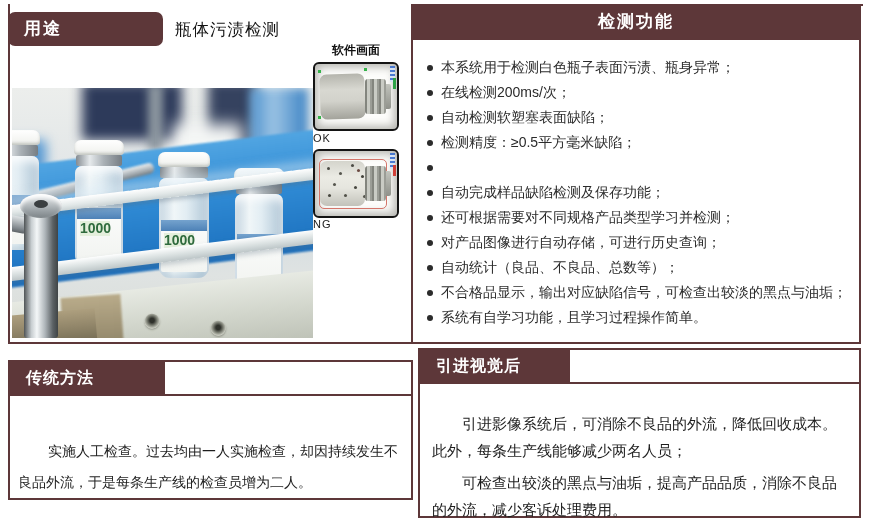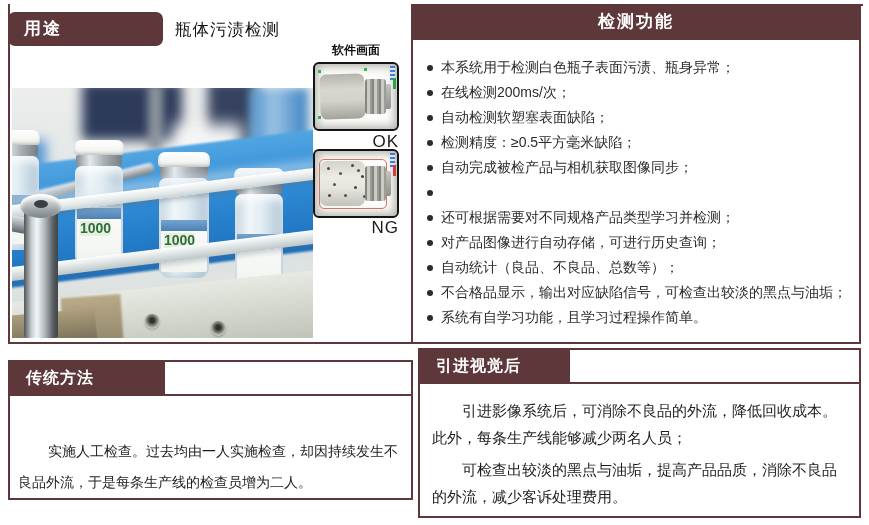--- a/index.html
+++ b/index.html
@@ -35,31 +35,31 @@
   
   .panel-bl{position:absolute;left:8px;top:360px;width:405px;height:140px;
             border:2px solid var(--maroon);background:#fff;box-sizing:border-box;}
   .panel-br{position:absolute;left:418px;top:348px;width:443px;height:170px;
             border:2px solid var(--maroon);background:#fff;box-sizing:border-box;}
   .sec-hdr{display:flex;height:32px;border-bottom:2px solid var(--maroon);}
   .sec-box{background:var(--maroon);color:#fff;font-weight:bold;font-size:16px;line-height:32px;
            padding-left:16px;box-sizing:border-box;flex:none;letter-spacing:1px;}
   .sec-box.w155{width:155px;} .sec-box.w150{width:150px;}
   .bl-body{padding:40px 10px 0 8px;font-size:14px;line-height:31px;color:var(--ink);text-indent:30px;}
-  .br-body{padding:13px 12px 0 12px;font-size:15px;line-height:27px;color:var(--ink);}
+  .br-body{padding:13px 12px 0 12px;font-size:15px;line-height:27px;color:var(--ink);margin-top:13px;}
   .br-body p{margin:0 0 5px 0;text-indent:30px;}
 
   
   .sw-caption{position:absolute;left:311px;top:42px;width:90px;text-align:center;
               font-size:12px;font-weight:bold;color:#111;}
   .shot{position:absolute;width:86px;height:69px;border:2px solid #141414;border-radius:6px;
         background:#fdfdfb;box-sizing:border-box;
         box-shadow:inset 0 0 9px 3px rgba(122,122,115,0.55);}
   .shot.ok{left:313px;top:62px;} .shot.ng{left:313px;top:149px;}
-  .shot-label{position:absolute;width:86px;text-align:right;font-size:17px;color:#1a1a1a;letter-spacing:1px;}
+  .shot-label{position:absolute;width:86px;text-align:left;font-size:11px;color:#1a1a1a;letter-spacing:1px;}
   .lab-ok{left:313px;top:132px;} .lab-ng{left:313px;top:218px;}
   .sb-body{position:absolute;left:5px;top:10px;width:45px;height:45px;border-radius:7px;
            background:linear-gradient(180deg,#b5b5ad,#d8d8d1 35%,#d2d2cb 60%,#a3a39b);}
   .ok .sb-body{transform:rotate(-2deg);}
   .ng .sb-body{background:linear-gradient(180deg,#d4d4cc,#ebebe4 35%,#e6e6df 60%,#c2c2ba);}
   .sb-rings{position:absolute;left:50px;top:15px;width:21px;height:35px;border-radius:3px;
             background:repeating-linear-gradient(90deg,#83857e 0 2px,#c9cbc4 2px 5px,#9b9d96 5px 7px);}
   .sb-tip{position:absolute;left:71px;top:20px;width:5px;height:25px;border-radius:0 2px 2px 0;
           background:linear-gradient(180deg,#c2c4bd,#8f918a);}
   .sb-hud{position:absolute;right:2px;top:2px;width:5px;height:16px;opacity:.9;
@@ -244,24 +244,24 @@
         <li class="bullet-item">
           <span class="dot"></span>
           <span>自动检测软塑塞表面缺陷；</span>
         </li>
         <li class="bullet-item">
           <span class="dot"></span>
           <span>检测精度：≥0.5平方毫米缺陷；</span>
         </li>
         <li class="bullet-item">
           <span class="dot"></span>
-          <span>自动完成被检产品与相机获取图像同步；</span>
-        </li>
-        <li class="bullet-item">
-          <span class="dot"></span>
+        </li>
+        <li class="bullet-item">
+          <span class="dot"></span>
+          <span>自动完成样品缺陷检测及保存功能；</span>
         </li>
         <li class="bullet-item">
           <span class="dot"></span>
           <span>还可根据需要对不同规格产品类型学习并检测；</span>
         </li>
         <li class="bullet-item">
           <span class="dot"></span>
           <span>对产品图像进行自动存储，可进行历史查询；</span>
         </li>
         <li class="bullet-item">

